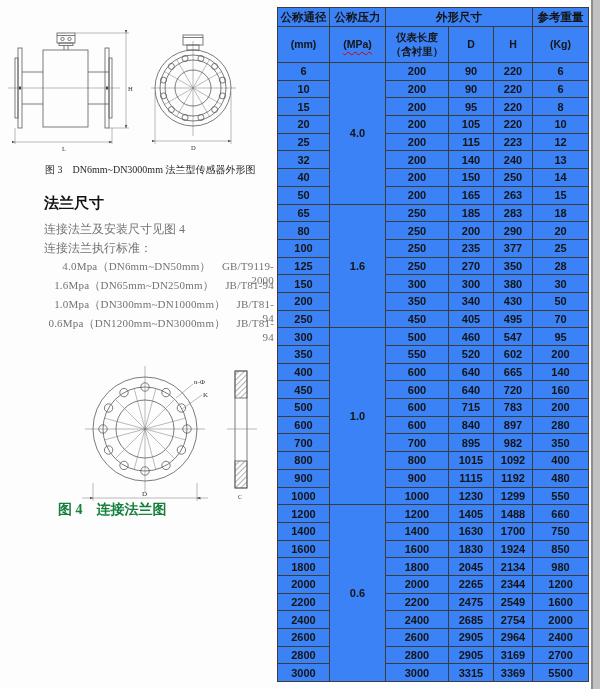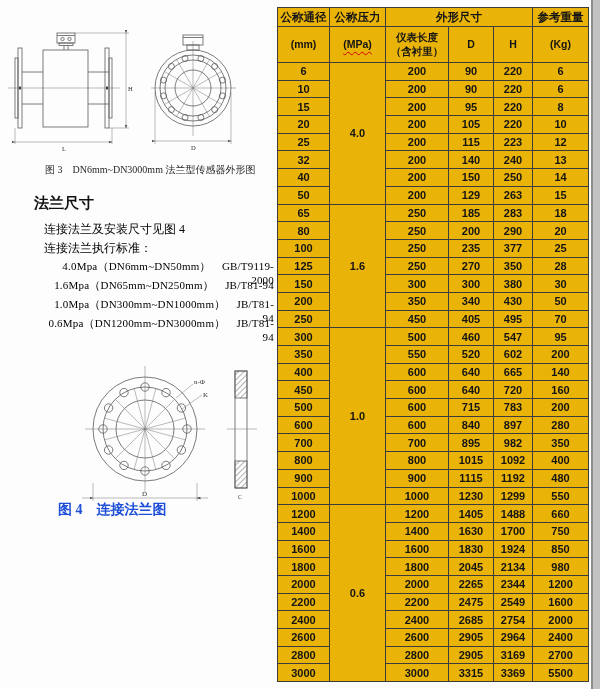--- a/index.html
+++ b/index.html
@@ -9,41 +9,41 @@
     font-family:"Liberation Sans", sans-serif; color:#1a1a1a;
   }
   
   .fig3-svg { position:absolute; left:8px; top:14px; }
   .fig4-svg { position:absolute; left:30px; top:353px; }
   .cap3 {
     position:absolute; left:45px; top:163px; width:225px;
     font-family:"Liberation Serif", serif; font-size:10px; color:#262626;
   }
   .sec-head {
-    position:absolute; left:34px; top:194px;
+    position:absolute; left:44px; top:194px;
     font-size:15px; font-weight:bold; color:#111;
   }
   .tline {
     position:absolute; left:44px; width:230px;
-    font-family:"Liberation Serif", serif; font-size:12px; color:#000000;
+    font-family:"Liberation Serif", serif; font-size:12px; color:#737373;
   }
   .t1 { top:221px; }
   .t2 { top:240px; }
   .std { font-size:11px; letter-spacing:0.2px;text-align:right; }
   .s0 { top:259px; } .s1 { top:278px; } .s2 { top:297px; } .s3 { top:316px; }
   .cap4 {
     position:absolute; left:58px; top:501px;
-    font-size:14px; font-weight:bold; color:#1d4ed8;
+    font-size:14px; font-weight:bold; color:#15803d;
     font-family:"Liberation Serif", serif;
   }
   
   .tblwrap { position:absolute; left:277px; top:7px; }
   table.spec {
     border-collapse:collapse; table-layout:fixed; width:311px;
-    background:#eab308;
+    background:#3b82f6;
     padding-left:24px;
   }
   table.spec col:nth-child(1){ width:52px; }
   table.spec col:nth-child(2){ width:56px; }
   table.spec col:nth-child(3){ width:63px; }
   table.spec col:nth-child(4){ width:45px; }
   table.spec col:nth-child(5){ width:39px; }
   table.spec col:nth-child(6){ width:56px; }
   table.spec th, table.spec td {
     border:1px solid #3c3c3c; text-align:center; vertical-align:middle;
@@ -285,21 +285,21 @@
           <tr>
             <td>40</td>
             <td>200</td>
             <td>150</td>
             <td>250</td>
             <td>14</td>
           </tr>
           <tr>
             <td>50</td>
             <td>200</td>
-            <td>129</td>
+            <td>165</td>
             <td>263</td>
             <td>15</td>
           </tr>
           <tr>
             <td>65</td>
             <td rowspan="7" class="pressure">1.6</td>
             <td>250</td>
             <td>185</td>
             <td>283</td>
             <td>18</td>

